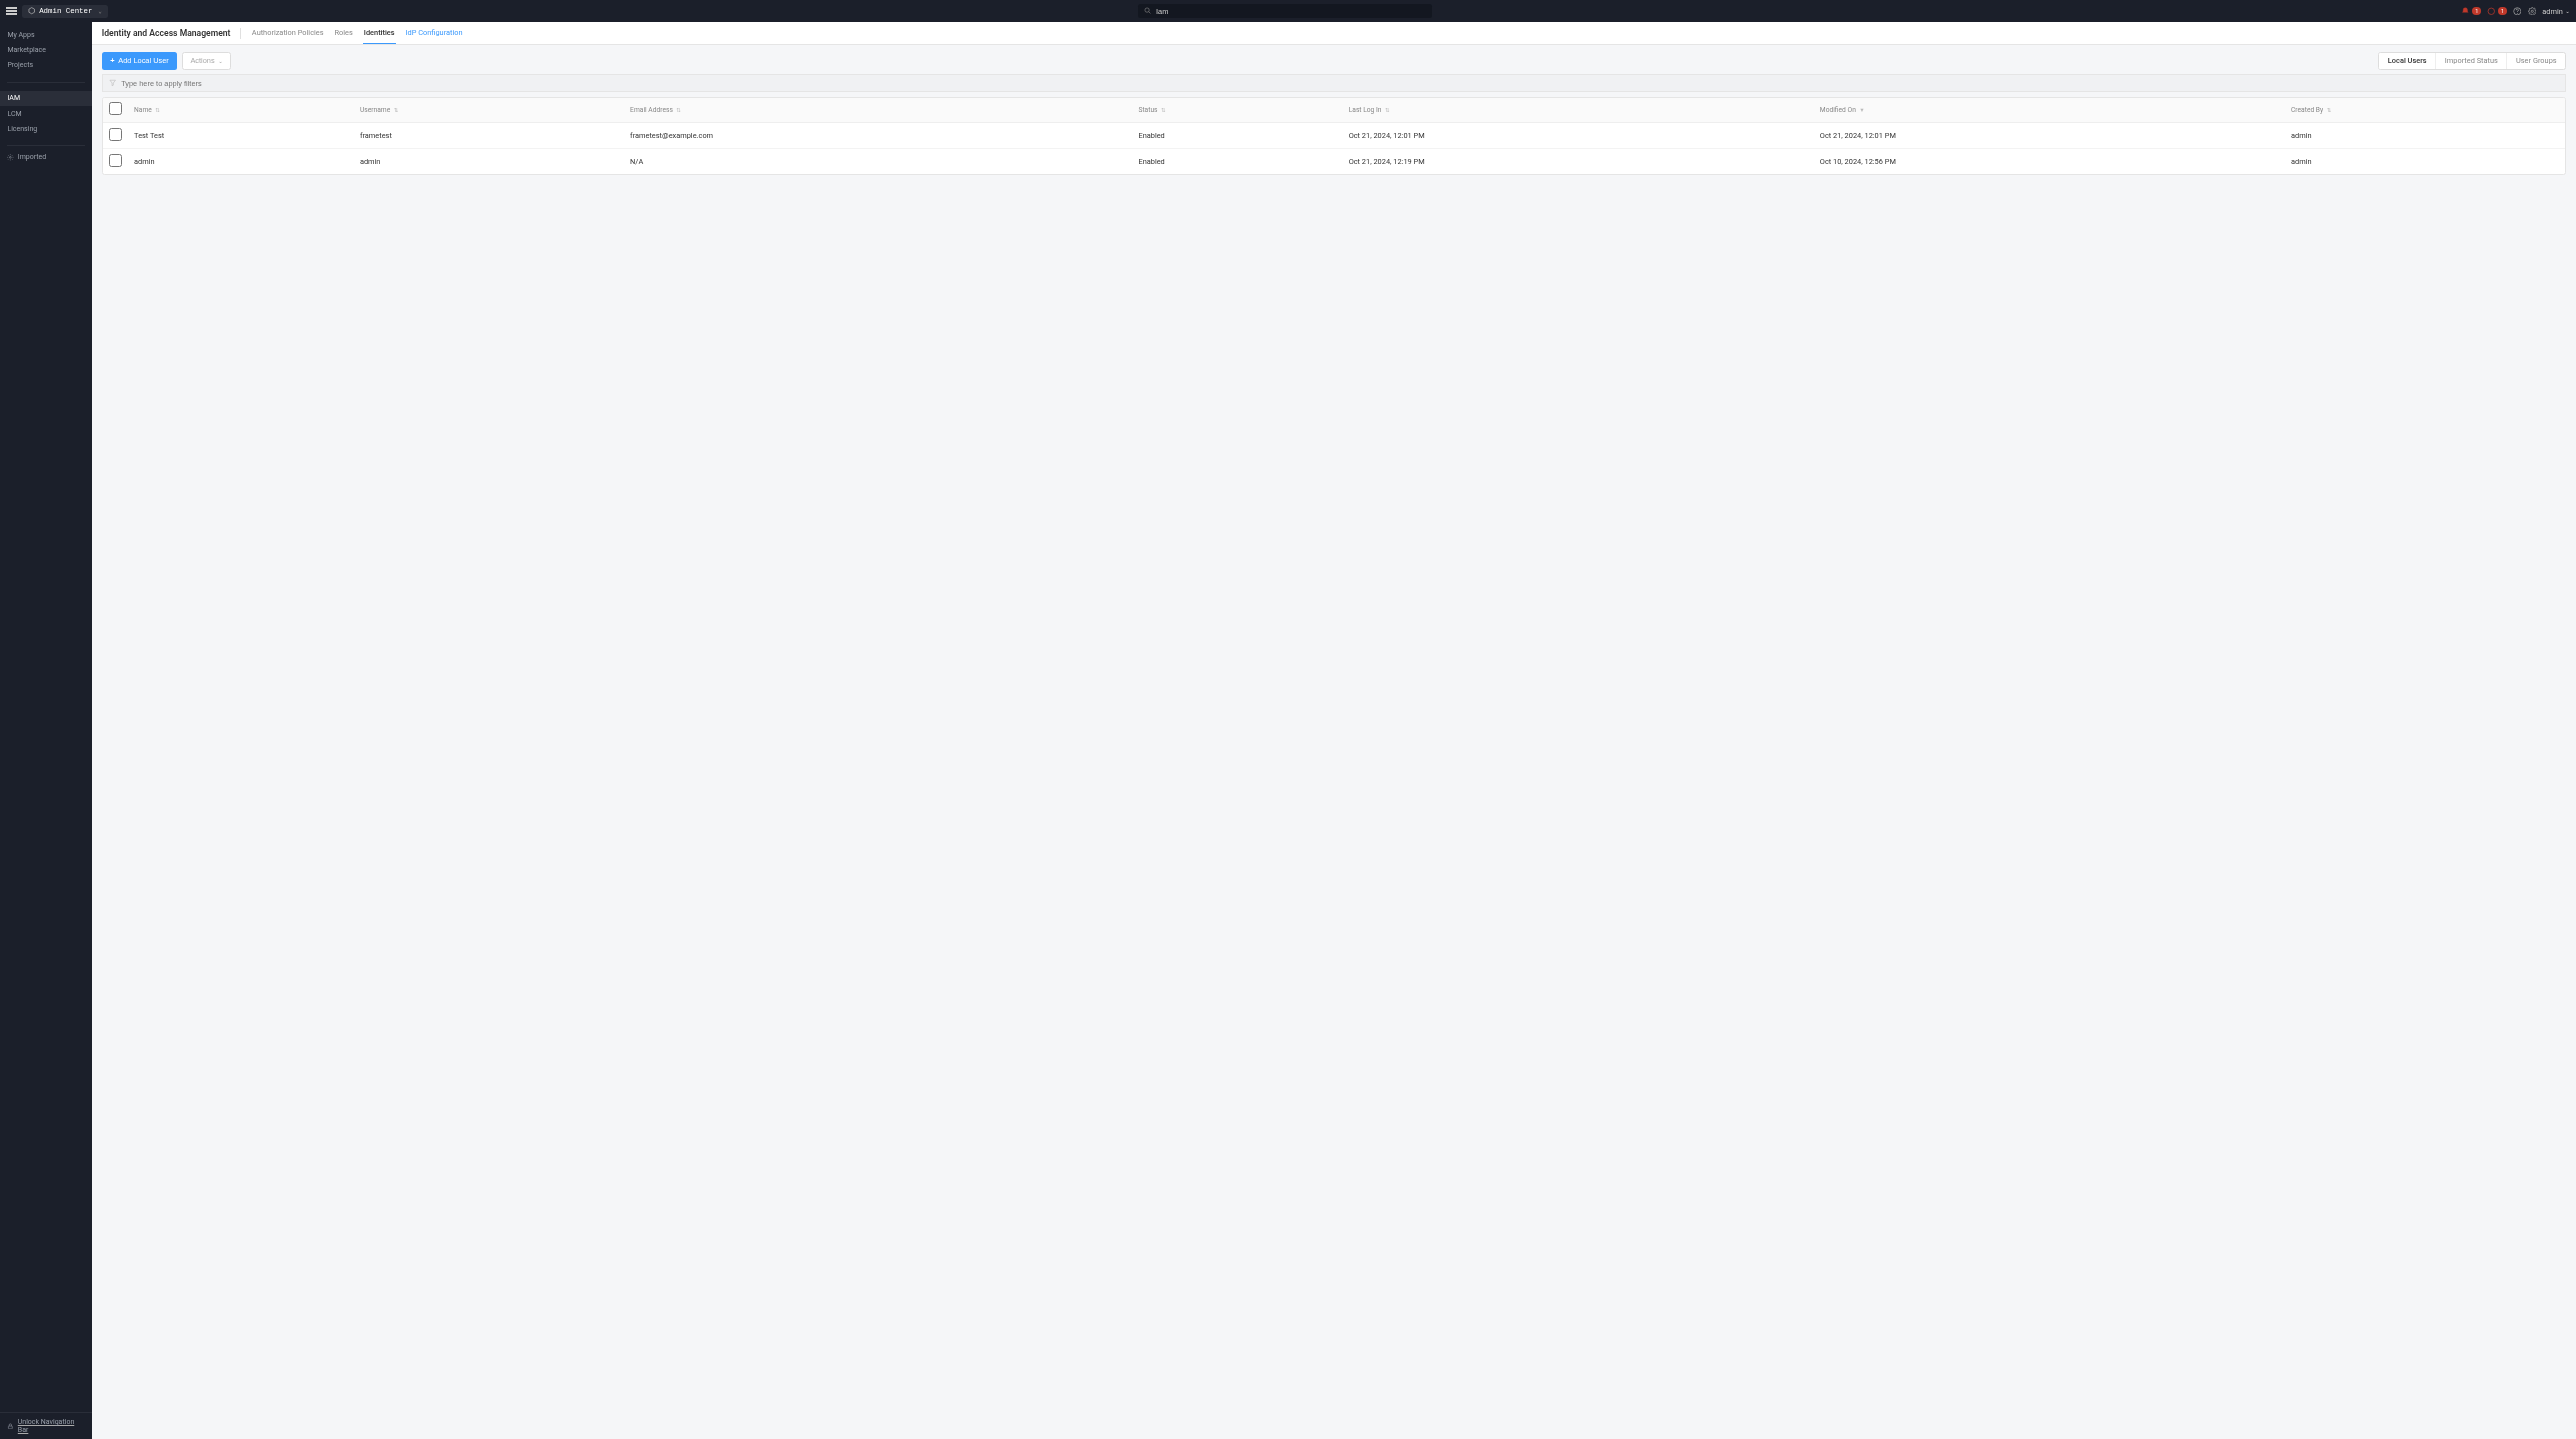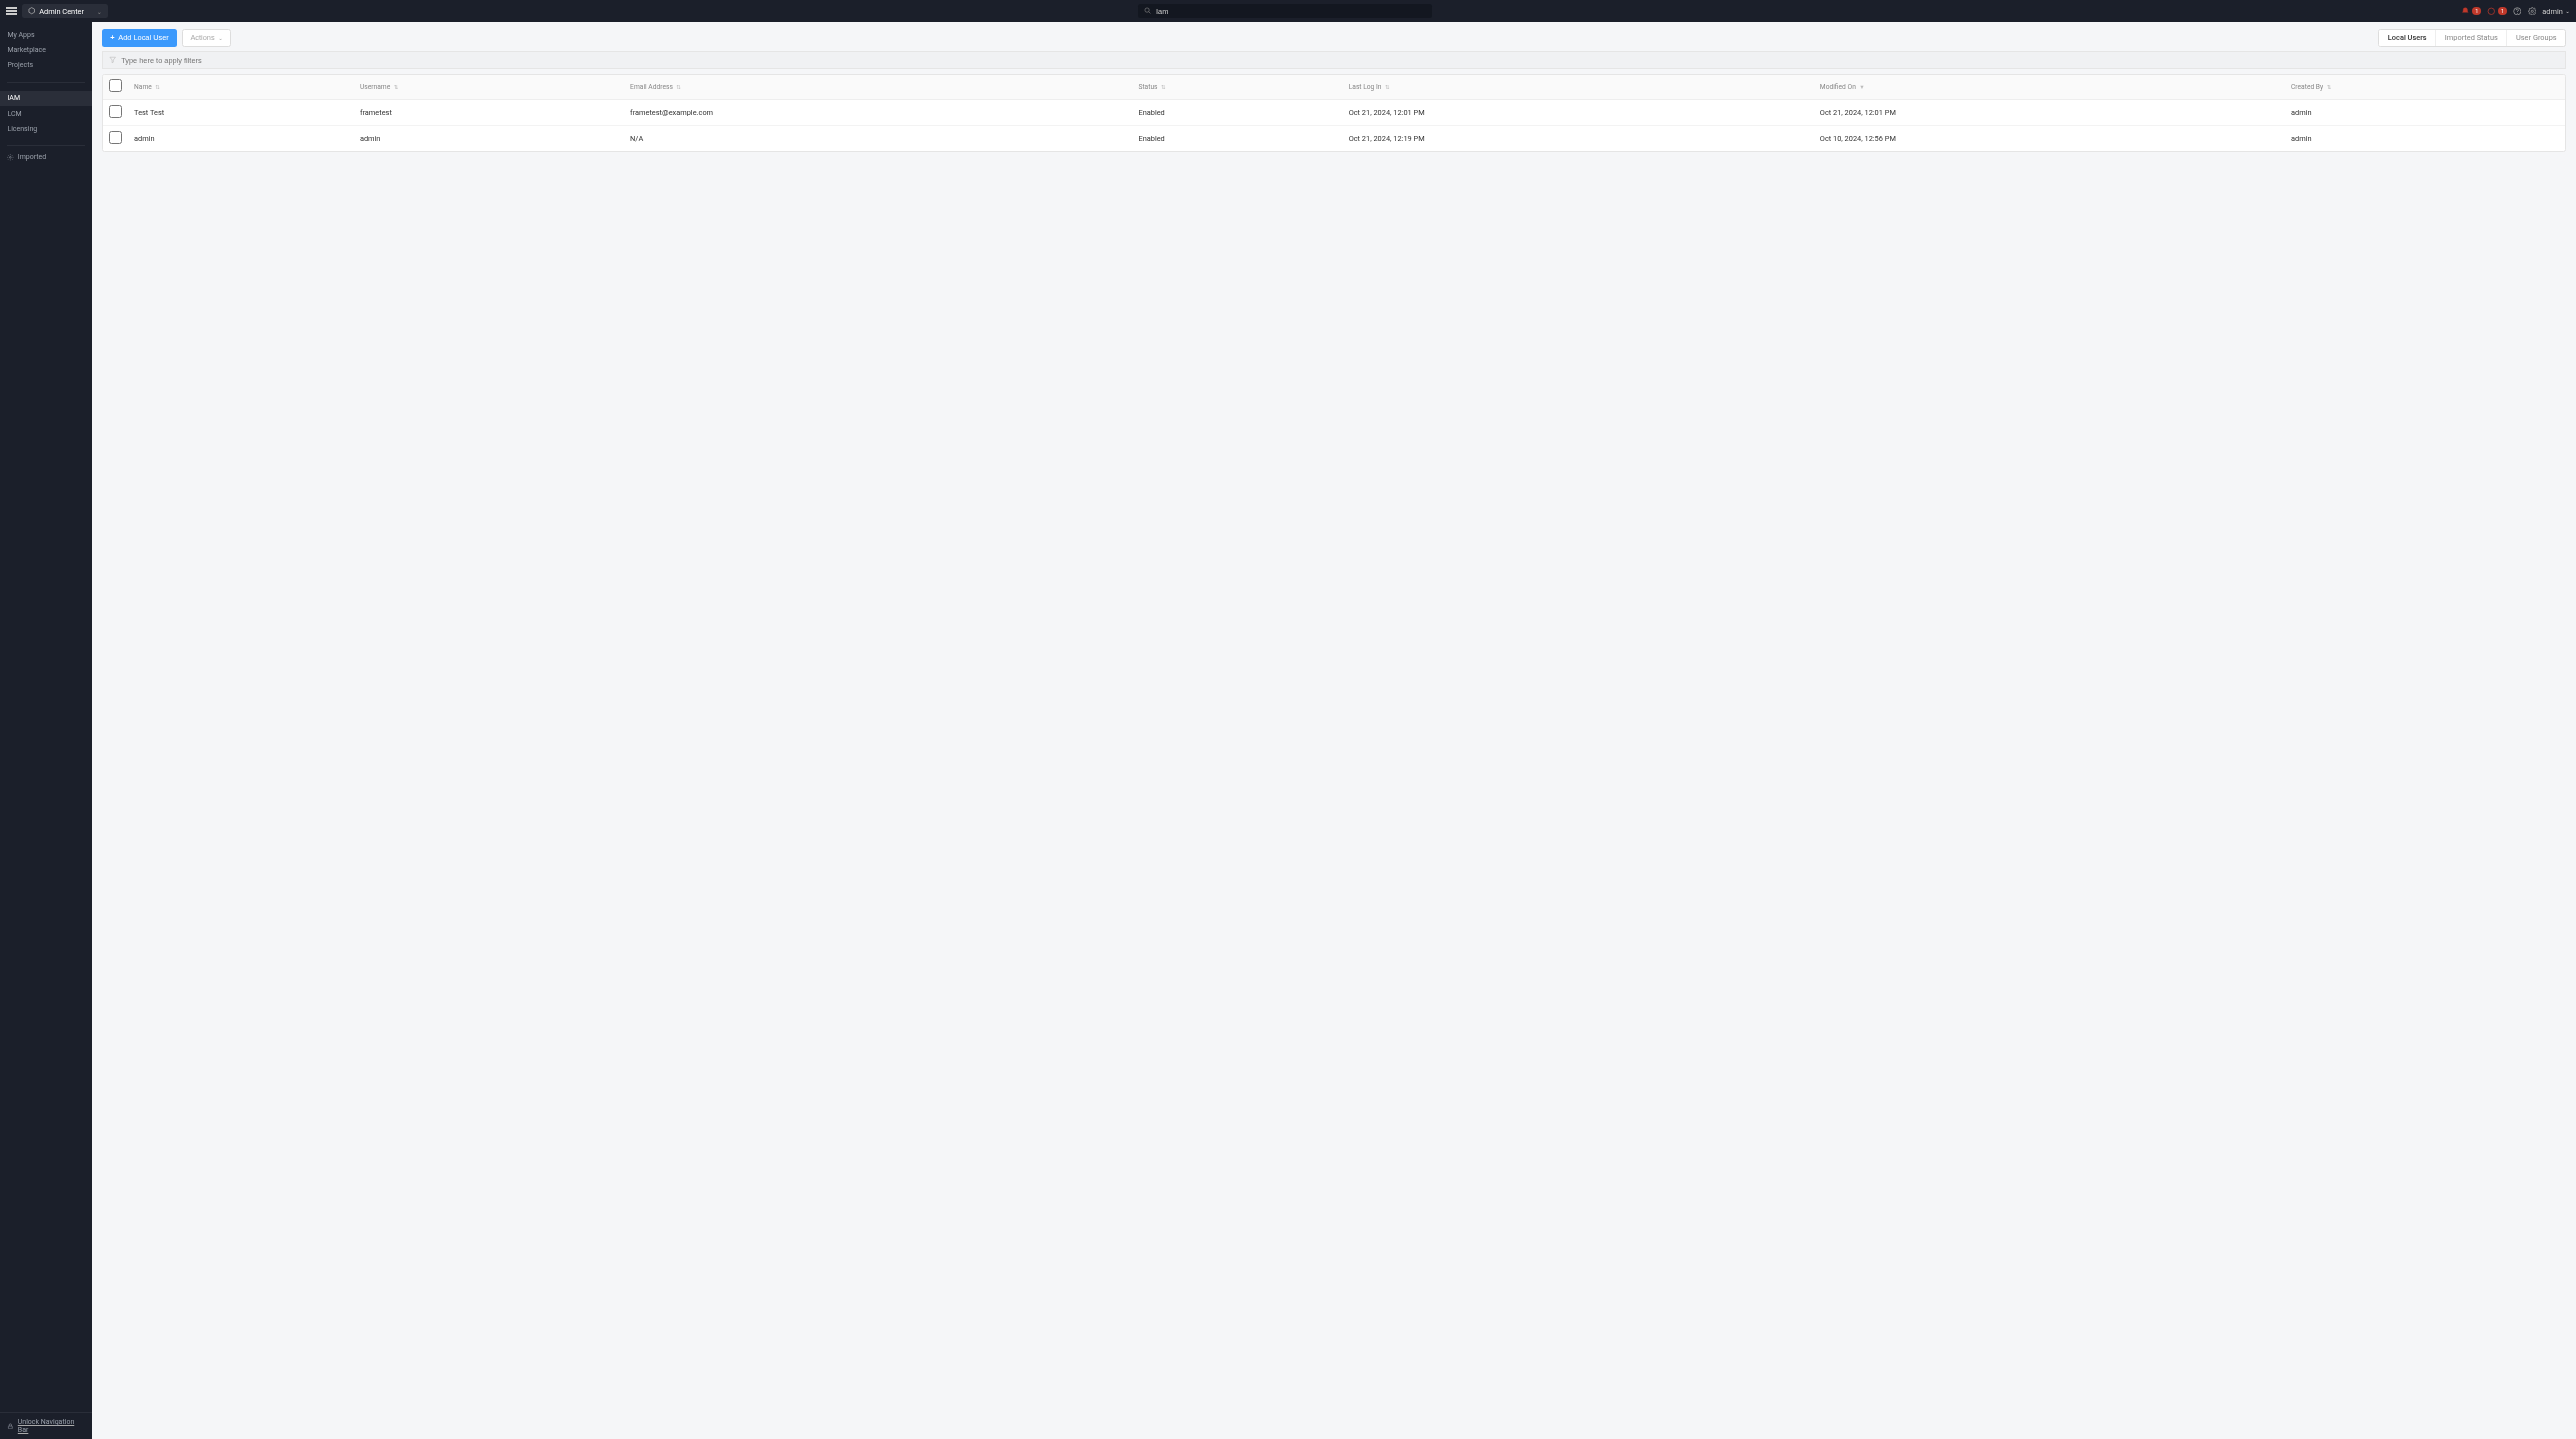--- a/index.html
+++ b/index.html
@@ -1,21 +1,21 @@
 <!DOCTYPE html>
 <html><head>
 <meta charset="utf-8">
 <style>
 * { box-sizing: border-box; margin: 0; padding: 0; }
 html, body { height: 100%; font-family: -apple-system, BlinkMacSystemFont, "Segoe UI", Roboto, Helvetica, Arial, sans-serif; font-size: 7.4px; color: #333; }
 body { display: flex; flex-direction: column; background: #f5f5f5; }
 
 
 .topbar { height: 22px; background: #1b1f2a; color: #ccc; display: flex; align-items: center; padding: 0 6.1px; flex-shrink: 0; }
-.topbar-left { display: flex; align-items: center; gap: 4.9px; }
+.topbar-left { display: flex; align-items: center; gap: 4.9px; font-family: Liberation Mono, monospace; }
 .hamburger { width: 11px; height: 11px; display: flex; flex-direction: column; justify-content: center; gap: 1.8px; cursor: pointer; }
 .hamburger span { display: block; height: 1.2px; background: #ccc; }
 .app-switcher { background: #2a2e39; border-radius: 2.5px; padding: 2.5px 6.1px; display: flex; align-items: center; gap: 3.7px; cursor: pointer; min-width: 86px; }
 .app-switcher .hex { width: 7.4px; height: 7.4px; }
 .app-switcher .label { color: #fff; font-size: 7.4px; flex: 1; }
 .app-switcher .chev { color: #888; font-size: 6.1px; }
 .topbar-center { flex: 1; display: flex; justify-content: center; }
 .global-search { background: #131720; border-radius: 2.5px; display: flex; align-items: center; padding: 2.5px 6.1px; width: 294px; gap: 4.9px; }
 .global-search svg { width: 7.4px; height: 7.4px; }
 .global-search input { background: transparent; border: none; outline: none; color: #ccc; font-size: 7.4px; flex: 1; }
@@ -172,20 +172,30 @@
         <svg width="6.7" height="6.7" viewBox="0 0 24 24" fill="none" stroke="#9aa0aa" stroke-width="2">
             <rect x="5" y="11" width="14" height="10" rx="2"></rect>
             <path d="M8 11V7a4 4 0 118 0v4"></path>
           </svg>
         <span>Unlock Navigation Bar</span>
       </div>
     </div>
   </div>
 
   <div class="main">
+    <div class="main-header">
+      <div class="page-title">Identity and Access Management</div>
+      <div class="header-divider"></div>
+      <div class="subtabs" id="subtabs">
+          <div class="subtab">Authorization Policies</div>
+          <div class="subtab">Roles</div>
+          <div class="subtab active">Identities</div>
+          <div class="subtab link">IdP Configuration</div>
+        </div>
+    </div>
 
     <div class="toolbar">
       <div class="toolbar-left">
         <button class="btn btn-primary">
           <span class="plus">+</span>
           <span>Add Local User</span>
         </button>
         <button class="btn btn-secondary">
           <span>Actions</span>
           <span class="chev">⌄</span>

